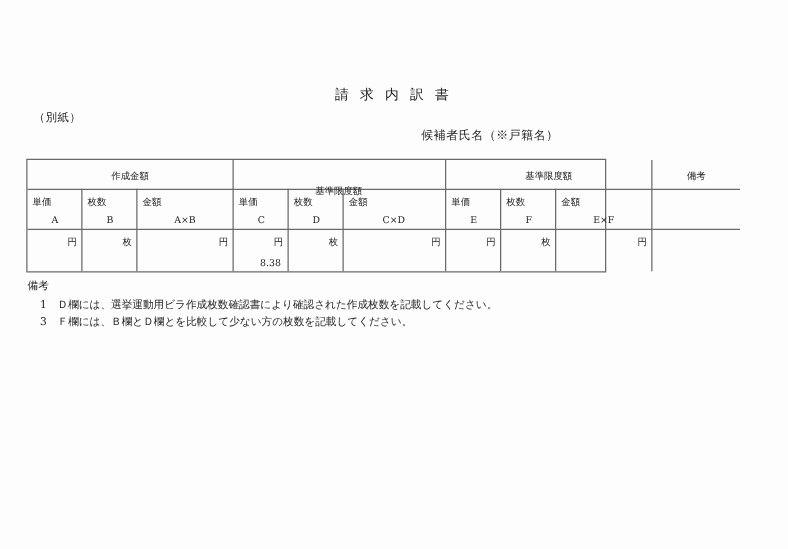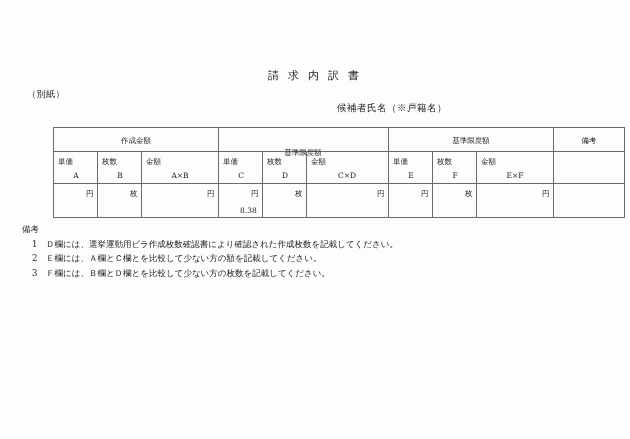--- a/index.html
+++ b/index.html
@@ -5,22 +5,22 @@
   html, body { margin: 0; padding: 0; }
   body {
     width: 630px; height: 439px; background: #fdfdfd; position: relative; overflow: hidden;
     font-family: "DejaVu Serif", "Liberation Serif", serif; color: #222;
   }
   .abs { position: absolute; }
   .label-betsushi { left: 27px; top: 56px; font-size: 9px; letter-spacing: 0.5px; margin-top: 32px; }
   .doc-title { left: 268px; top: 68px; font-size: 11px; letter-spacing: 9px; }
   .candidate { left: 337px; top: 102px; font-size: 9.5px; letter-spacing: 0.5px; }
 
-  .tbl { position: absolute; left: 21px; top: 127px; width: 572px; height: 91px;
-         border: 1px solid #6a6a6a; box-sizing: border-box; margin-left: 32px; }
+  .tbl { position: absolute; left: 21px; top: 127px; width: 464px; height: 91px;
+         border: 1px solid #6a6a6a; box-sizing: border-box; }
   .hl, .vl { position: absolute; background: #6a6a6a; }
   .hl { height: 1px; }
   .vl { width: 1px; }
 
   .cell-text { position: absolute; font-size: 7.5px; white-space: nowrap; }
   .center { transform: translateX(-50%); }
 
   .notes { left: 22px; top: 222px; font-size: 8.5px; line-height: 14.5px; }
   .notes .head { margin-bottom: 0px; }
   .notes .item { padding-left: 10px; }
@@ -83,15 +83,14 @@
   <span class="cell-text" style="left:367px; top:61px;">円</span>
   <span class="cell-text" style="left:411px; top:61px;">枚</span>
   <span class="cell-text" style="left:488px; top:61px;">円</span>
 
   <span class="cell-text" style="left:186px; top:78px;">8.38</span>
 </div>
 
 <div class="abs notes">
   <div class="head">備考</div>
   <div class="item"><span class="num">1</span><span>Ｄ欄には、選挙運動用ビラ作成枚数確認書により確認された作成枚数を記載してください。</span></div>
-  <div class="item"><span class="num">2</span><span>Ｅ欄には、Ａ欄とＣ欄とを比較して少ない方の額を記載してください。</span></div>
   <div class="item"><span class="num">3</span><span>Ｆ欄には、Ｂ欄とＤ欄とを比較して少ない方の枚数を記載してください。</span></div>
 </div>
 
 </body></html>

